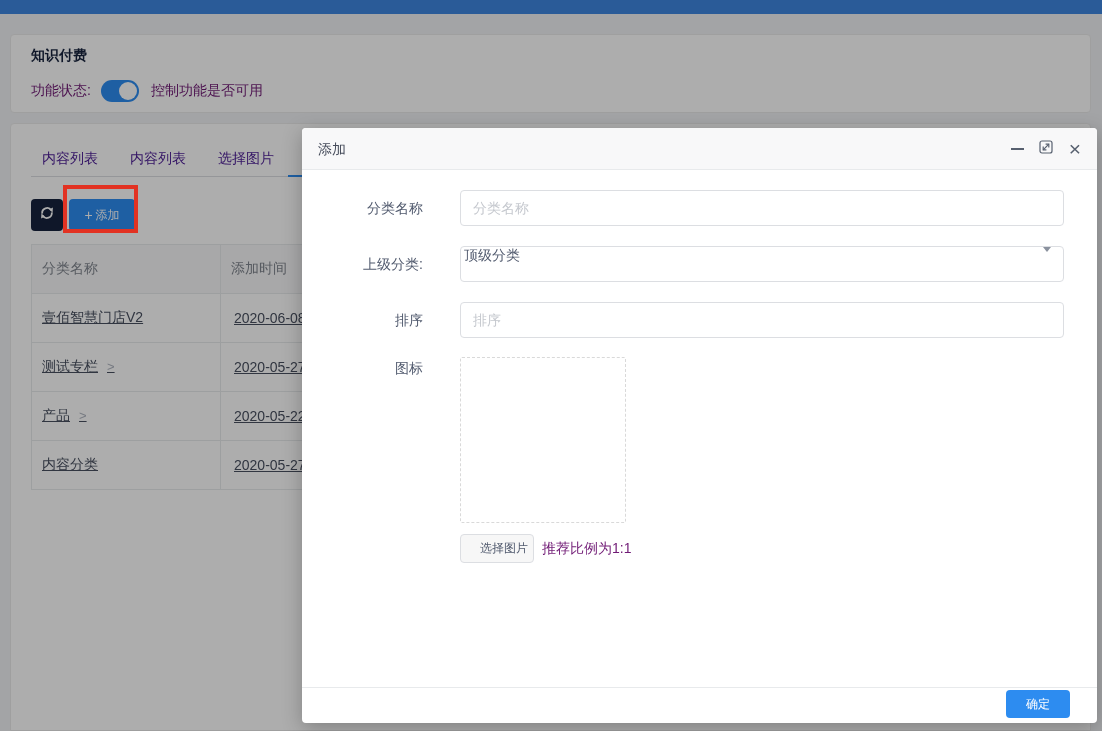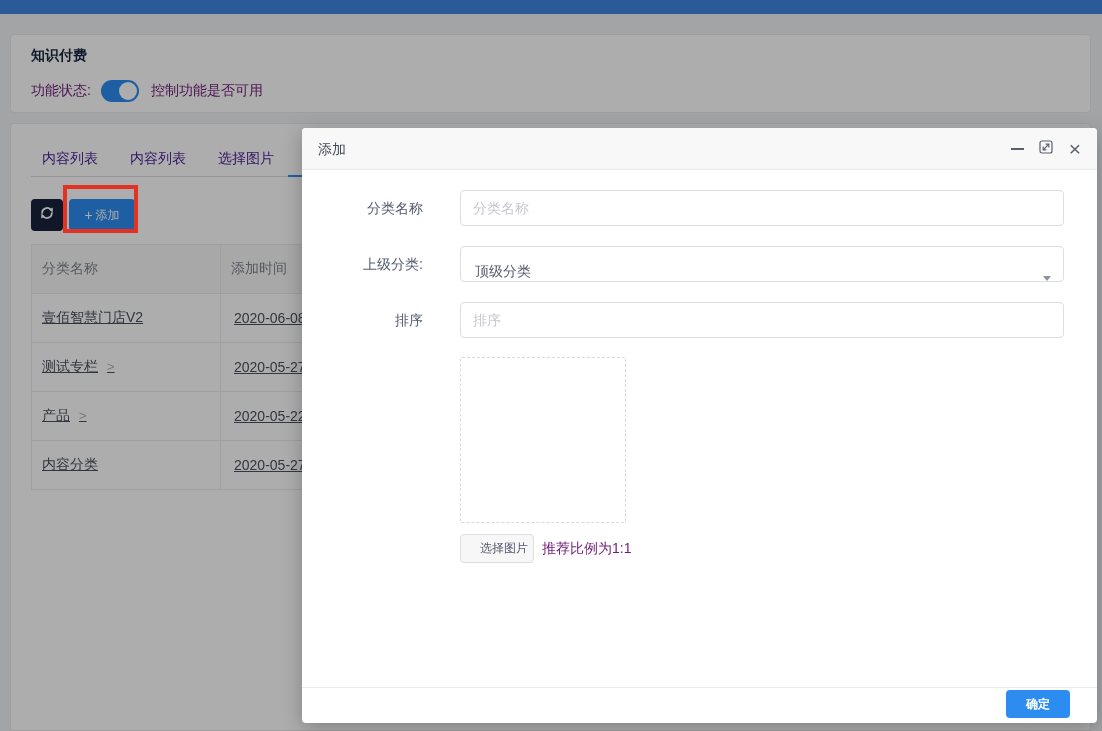--- a/index.html
+++ b/index.html
@@ -49,28 +49,28 @@
   .modal-header{position:absolute;left:0;top:0;width:100%;height:42px;background:#f8f8f9;border-bottom:1px solid #e8eaec;border-radius:4px 4px 0 0;box-sizing:border-box;}
   .modal-title{position:absolute;left:16px;top:0;line-height:42px;font-size:14px;color:#464c5b;}
   .modal-controls{position:absolute;right:14px;top:0;height:42px;display:flex;align-items:center;gap:13px;}
   .ctrl{display:flex;align-items:center;justify-content:center;width:16px;height:16px;cursor:pointer;}
   .minus-bar{width:13px;height:2px;background:#57606f;}
   .close-x{font-size:21px;color:#57606f;line-height:16px;}
 
   .form-label{position:absolute;width:110px;text-align:right;font-size:14px;color:#515a6e;line-height:36px;left:11px;}
   .f-input{position:absolute;left:158px;width:604px;height:36px;box-sizing:border-box;border:1px solid #dcdee2;border-radius:4px;padding:0 12px;font-size:14px;color:#515a6e;outline:none;font-family:"Liberation Sans","DejaVu Sans",sans-serif;background:#fff;}
   .f-input::placeholder{color:#c5c8ce;opacity:1;}
-  .f-select{position:absolute;left:158px;width:604px;height:36px;box-sizing:border-box;border:1px solid #dcdee2;border-radius:4px;font-size:14px;color:#515a6e;display:flex;align-items:flex-end;padding:0 14px;cursor:pointer;background:#fff;}
+  .f-select{position:absolute;left:158px;width:604px;height:36px;box-sizing:border-box;border:1px solid #dcdee2;border-radius:4px;font-size:14px;color:#515a6e;display:flex;align-items:flex-start;padding:0 3px;cursor:pointer;background:#fff;}
   .f-select .caret{position:absolute;right:12px;width:0;height:0;border-left:4px solid transparent;border-right:4px solid transparent;border-top:5px solid #8a919e;}
   .upload-box{position:absolute;left:158px;top:229px;width:166px;height:166px;border:1px dashed #d9d9d9;border-radius:2px;box-sizing:border-box;cursor:pointer;background:#fff;}
   .upload-btn{position:absolute;left:158px;top:406px;width:74px;height:29px;box-sizing:border-box;border:1px solid #dcdee2;border-radius:4px;background:#f7f7f7;font-size:12px;color:#515a6e;display:flex;align-items:center;justify-content:center;cursor:pointer;padding-left:14px;}
   .upload-hint{position:absolute;left:240px;top:406px;height:29px;display:flex;align-items:center;font-size:14px;color:#701a75;}
 
   .modal-footer{position:absolute;left:0;top:559px;width:100%;height:36px;border-top:1px solid #e8eaec;box-sizing:border-box;}
-  .btn-confirm{position:absolute;right:27px;top:562px;width:64px;height:28px;background:#2d8cf0;border:none;border-radius:4px;color:#fff;font-size:12px;display:flex;align-items:center;justify-content:center;cursor:pointer;font-weight:bold;}
+  .btn-confirm{position:absolute;right:27px;top:562px;width:64px;height:28px;background:#2d8cf0;border:none;border-radius:4px;color:#fff;font-size:12px;display:flex;align-items:center;justify-content:center;cursor:pointer;}
 </style>
 </head>
 <body>
 
 <div class="screen">
 
   <div class="topbar"></div>
 
   <div class="panel panel1">
     <div class="p1-title">知识付费</div>
@@ -165,20 +165,21 @@
 
     <div class="form-label" style="top:118px;">上级分类:</div>
     <div class="f-select" style="top:118px;">
       <span>顶级分类</span>
       <span class="caret"></span>
     </div>
 
     <div class="form-label" style="top:174px;">排序</div>
     <input class="f-input" style="top: 174px;" placeholder="排序">
 
+    <div class="form-label" style="top:222px;">图标</div>
     <div class="upload-box"></div>
     <div class="upload-btn">选择图片</div>
     <div class="upload-hint">推荐比例为1:1</div>
 
     <div class="modal-footer"></div>
     <button class="btn-confirm">确定</button>
   </div>
 
 </div>
 

